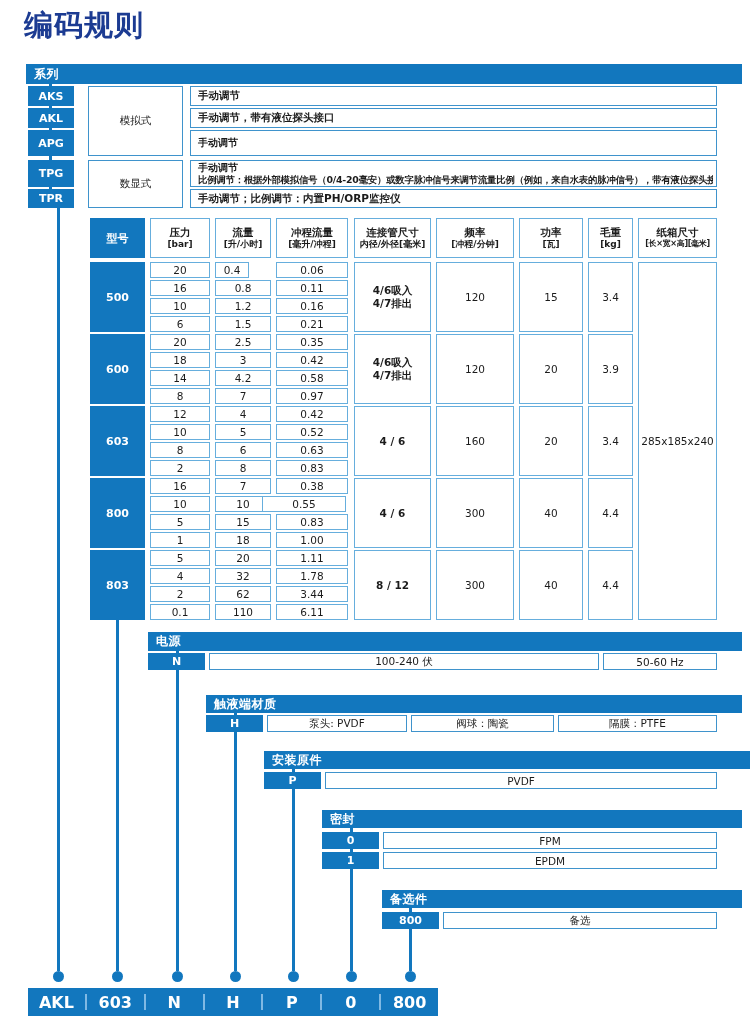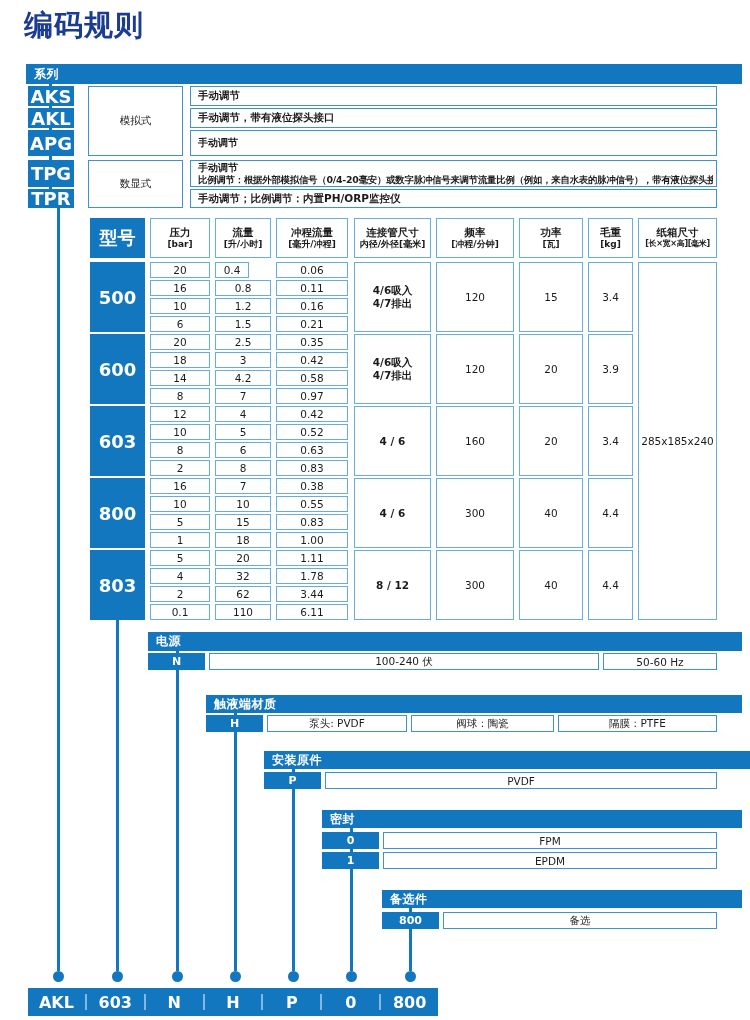--- a/index.html
+++ b/index.html
@@ -4,21 +4,21 @@
 <style>
   *{margin:0;padding:0;box-sizing:border-box}
   html,body{background:#fff}
   body{width:750px;height:1020px;position:relative;overflow:hidden;
        font-family:"DejaVu Sans","Liberation Sans",sans-serif;color:#1b1b1b}
   .abs{position:absolute}
   .bar{background:#1277BE;color:#fff;font-weight:bold;font-size:12px;
        display:flex;align-items:center;padding-left:8px;letter-spacing:.5px}
   .bluecell{background:#1277BE;color:#fff;font-weight:bold;
        display:flex;align-items:center;justify-content:center}
-  .fs13{font-size:18px}
+  .fs13{font-size:11px}
   .fs11{font-size:11px}
   .box{background:#fff;border:1px solid #3F93CC;display:flex;align-items:center;
        justify-content:center;font-size:10.5px}
   .tb{border-color:#66AEDD}
   .leftal{justify-content:flex-start;padding-left:7px}
   .desc1{font-weight:bold;font-size:10.5px;white-space:nowrap;overflow:hidden}
   .desc-col{flex-direction:column;align-items:flex-start;justify-content:center;line-height:12px}
   .desc-col .l1{font-weight:bold;font-size:10px;white-space:nowrap}
   .desc-col .l2{font-weight:bold;font-size:9.4px;letter-spacing:-.2px;white-space:nowrap;overflow:hidden;max-width:515px}
   .hdrcell{flex-direction:column;line-height:12px}
@@ -182,21 +182,21 @@
   <div class="box tb abs cell" style="left:498px;top:0;width:45px;height:70px">3.4</div>
 </div>
 
 <div class="abs" style="left:90px;top:478px;width:627px;height:70px">
   <div class="bluecell abs fs13" style="left:0;top:0;width:55px;height:70px">800</div>
   <div class="box tb abs cell" style="left:60px;top:0;width:60px;height:16px">16</div>
   <div class="box tb abs cell" style="left:125px;top:0;width:56px;height:16px">7</div>
   <div class="box tb abs cell" style="left:186px;top:0;width:72px;height:16px">0.38</div>
   <div class="box tb abs cell" style="left:60px;top:18px;width:60px;height:16px">10</div>
   <div class="box tb abs cell" style="left:125px;top:18px;width:56px;height:16px">10</div>
-  <div class="box tb abs cell" style="left:186px;top:18px;width:72px;height:16px">0.55</div>
+  <div class="box tb abs cell" style="left:172px;top:18px;width:84px;height:16px">0.55</div>
   <div class="box tb abs cell" style="left:60px;top:36px;width:60px;height:16px">5</div>
   <div class="box tb abs cell" style="left:125px;top:36px;width:56px;height:16px">15</div>
   <div class="box tb abs cell" style="left:186px;top:36px;width:72px;height:16px">0.83</div>
   <div class="box tb abs cell" style="left:60px;top:54px;width:60px;height:16px">1</div>
   <div class="box tb abs cell" style="left:125px;top:54px;width:56px;height:16px">18</div>
   <div class="box tb abs cell" style="left:186px;top:54px;width:72px;height:16px">1.00</div>
   <div class="box tb abs pipe" style="left:264px;top:0;width:77px;height:70px">
     <span>4 / 6</span>
     <span></span>
   </div>

